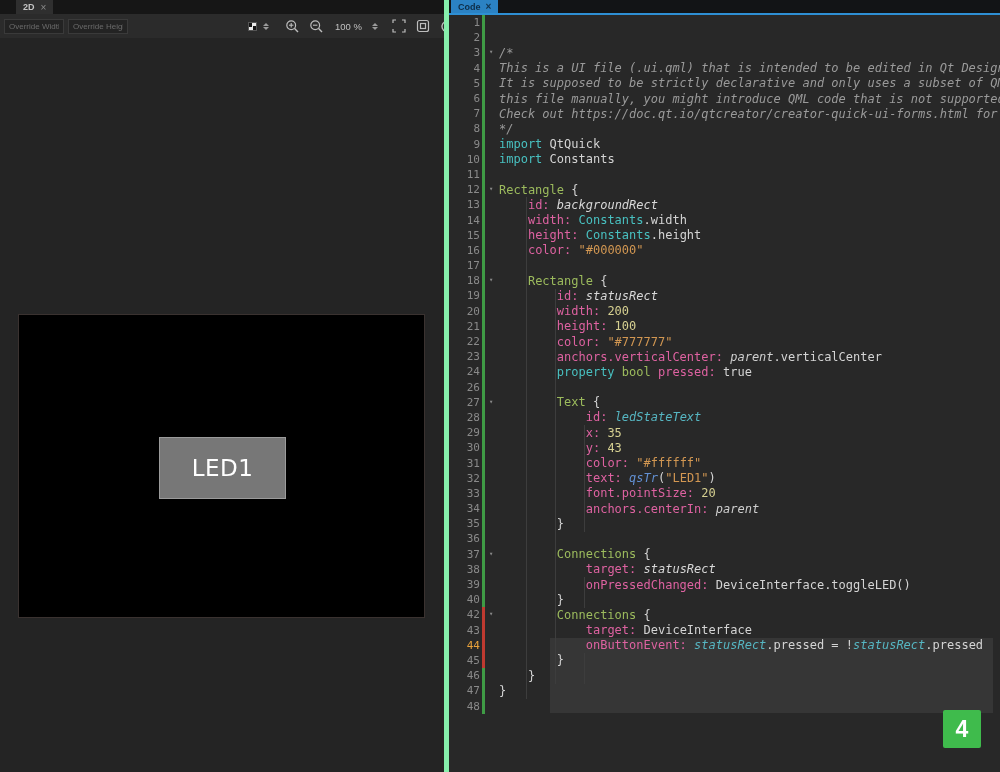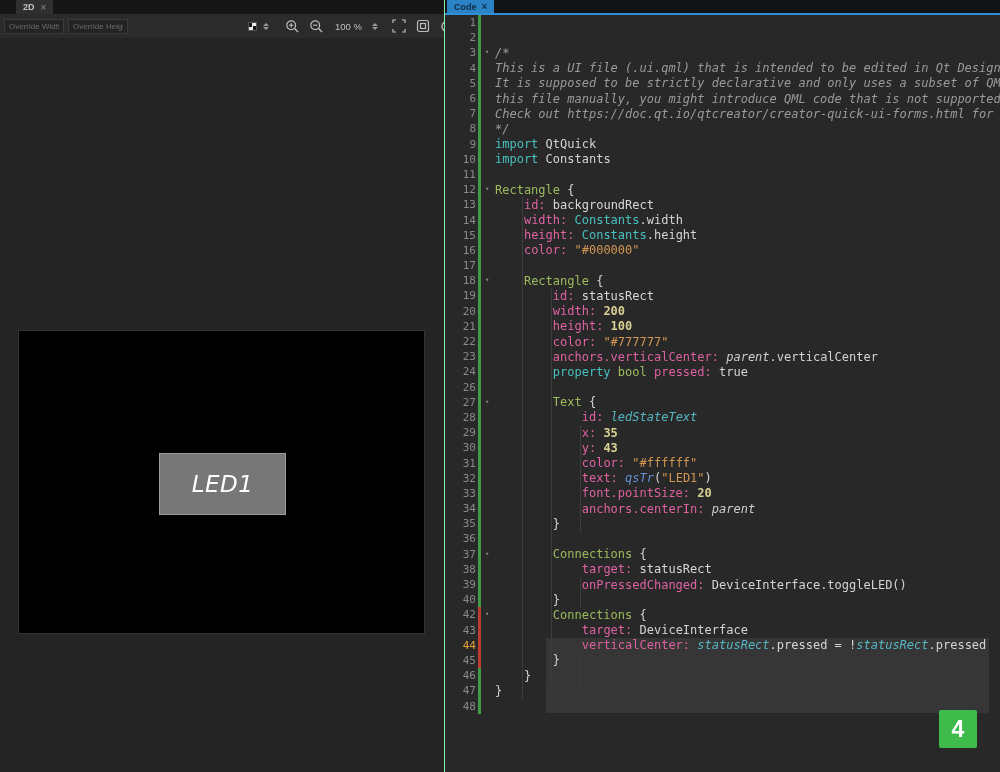--- a/index.html
+++ b/index.html
@@ -33,33 +33,33 @@
   .stepper { display:flex; flex-direction:column; gap:1px; align-items:center; }
   .stepper i { display:block; width:0; height:0; border-left:3px solid transparent; border-right:3px solid transparent; }
   .stepper i.up { border-bottom:3px solid #9a9a9a; }
   .stepper i.dn { border-top:3px solid #9a9a9a; }
   .zoom-label { color:#c0c0c0; font-size:9.5px; margin:0 4px; white-space:nowrap; }
   .ticon { display:flex; align-items:center; justify-content:center; width:18px; height:18px; }
   .ticon svg { display:block; }
   
   .canvas { position:absolute; left:0; top:38px; width:444px; height:734px; background:#242424; }
   .stage-rect {
-    position:absolute; left:18px; top:292px; width:407px; height:304px;
-    background:var(--stage-bg); border:1px solid #3a3230;font-style:italic;
+    position:absolute; left:18px; top:276px; width:407px; height:304px;
+    background:var(--stage-bg); border:1px solid #3a3230;
   }
   .led-button {
     position:absolute; left:140px; top:122px; width:127px; height:62px;
     background:var(--led-bg); border:1px solid #9b9b9b;
     display:flex; align-items:center; justify-content:center;
     color:#ffffff; font-size:23px; font-family:"DejaVu Sans", sans-serif; letter-spacing:0.5px;
   }
   
   .right-panel {
     position:absolute; left:444px; top:0; width:556px; height:772px;
-    background:#282828; border-left:1px solid #86efac;
+    background:#282828; border-left:5px solid #86efac;
   }
   .tabbar-code { position:absolute; left:0; top:0; width:100%; height:13px; background:#121416; }
   .tab-code {
     position:absolute; left:2px; top:0; height:13px; padding:0 7px; background:var(--accent);
     display:flex; align-items:center; gap:5px; font-size:9px; font-weight:bold; color:#0e2d47;
   }
   .tab-code .close { font-size:10px; font-weight:bold; color:#103450; }
   .accent-line { position:absolute; left:0; top:13px; width:100%; height:2px; background:var(--accent-bright); }
   .editor { position:absolute; left:0; top:15px; width:556px; height:757px; overflow:hidden;
             font-family:"DejaVu Sans Mono","Liberation Mono",monospace; }
@@ -73,23 +73,23 @@
   .bar.r { background:var(--bar-red); }
   .fold { flex:none; width:12px; text-align:center; font-size:7px; color:#8a8a8a; line-height:15.2px; }
   .code-text { flex:none; white-space:pre; font-size:12px; padding-left:2px; }
   .tk-txt { color:var(--c-txt); }
   .tk-cmt { color:var(--c-cmt); font-style:italic; }
   .tk-kw  { color:var(--c-kw);  }
   .tk-ns  { color:var(--c-ns); }
   .tk-type{ color:var(--c-type); }
   .tk-prop{ color:var(--c-prop);margin-top:33px; }
   .tk-str { color:var(--c-str); }
-  .tk-num { color:var(--c-num);font-weight:bold; }
+  .tk-num { color:var(--c-num); }
   .tk-id  { color:var(--c-id);  font-style:italic; }
-  .tk-idw { color:var(--c-idw); }
+  .tk-idw { color:var(--c-idw); font-style:italic; }
   .tk-par { color:var(--c-par); font-style:italic; }
   .tk-fn  { color:var(--c-fn);  font-style:italic; }
   .step-badge {
     position:absolute; left:494px; top:695px; width:38px; height:38px; z-index:3;
     background:var(--badge-green); border-radius:2px;
     display:flex; align-items:center; justify-content:center;
     color:#ffffff; font-size:23px; font-weight:bold; font-family:"Liberation Sans",sans-serif;
   }
 </style>
 </head>
@@ -430,21 +430,21 @@
           <div class="code-row">
             <span class="ln">43</span>
             <span class="bar r"></span>
             <span class="fold"></span>
             <span class="code-text"><span class="tk tk-txt">            </span><span class="tk tk-prop">target:</span><span class="tk tk-txt"> DeviceInterface</span></span>
           </div>
           <div class="code-row">
             <span class="ln cur">44</span>
             <span class="bar r"></span>
             <span class="fold"></span>
-            <span class="code-text"><span class="tk tk-txt">            </span><span class="tk tk-prop">verticalCenter:</span><span class="tk tk-txt"> </span><span class="tk tk-id">statusRect</span><span class="tk tk-txt">.pressed = !</span><span class="tk tk-id">statusRect</span><span class="tk tk-txt">.pressed</span></span>
+            <span class="code-text"><span class="tk tk-txt">            </span><span class="tk tk-prop">onButtonEvent:</span><span class="tk tk-txt"> </span><span class="tk tk-id">statusRect</span><span class="tk tk-txt">.pressed = !</span><span class="tk tk-id">statusRect</span><span class="tk tk-txt">.pressed</span></span>
           </div>
           <div class="code-row">
             <span class="ln">45</span>
             <span class="bar r"></span>
             <span class="fold"></span>
             <span class="code-text"><span class="tk tk-txt">        }</span></span>
           </div>
           <div class="code-row">
             <span class="ln">46</span>
             <span class="bar g"></span>

